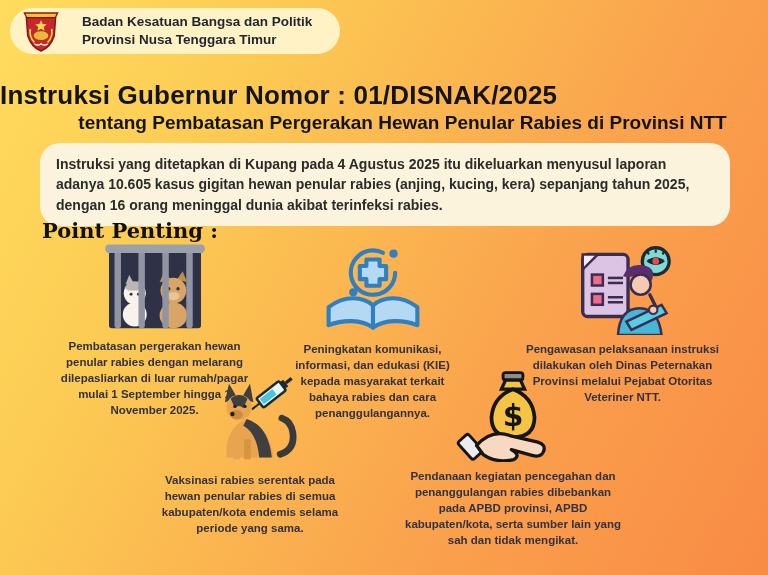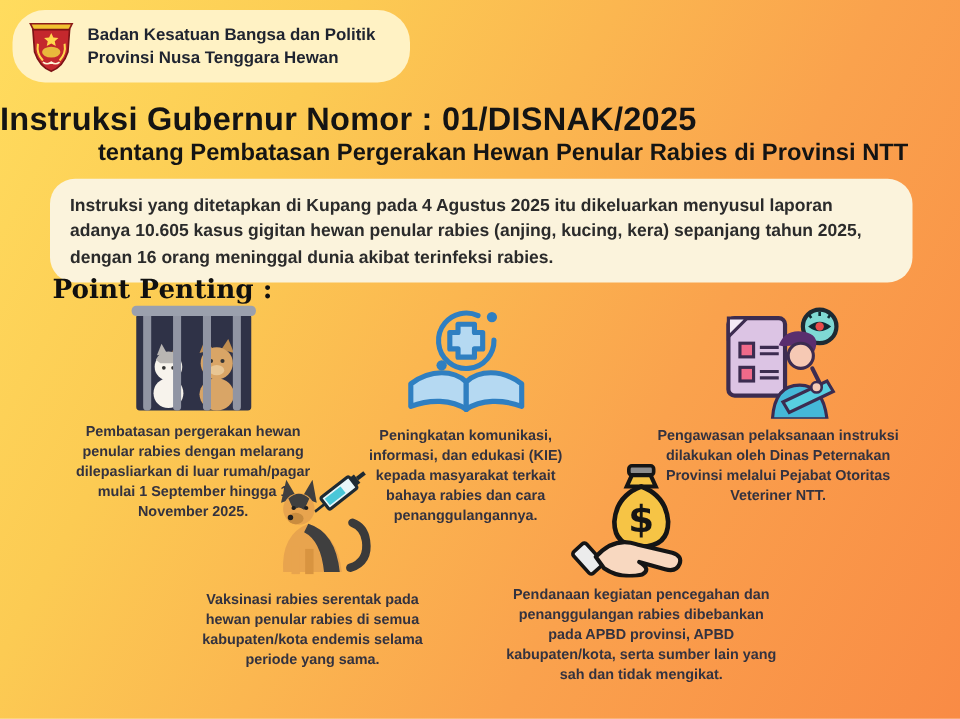--- a/index.html
+++ b/index.html
@@ -3,22 +3,22 @@
 <meta charset="utf-8">
 <style>
   * { margin:0; padding:0; box-sizing:border-box; }
   html,body { width:768px; height:575px; }
   .canvas {
     position:relative; width:768px; height:575px; overflow:hidden;
     font-family:"Liberation Sans", sans-serif;
     background:linear-gradient(118deg,#FFDC5E 0%,#FCCB53 26%,#FAA24D 66%,#F98B45 100%);
   }
   .badge {
-    position:absolute; left:10px; top:8px; height:58px;
-    display:flex; align-items:center; gap:8px;
+    position:absolute; left:10px; top:8px; height:46px;
+    display:flex; align-items:center; gap:20px;
     background:#FFF2C4; border-radius:26px; padding:4px 28px 4px 10px;
   }
   .badge svg { width:42px; height:44px; flex:0 0 auto; }
   .org { color:#1F2430; font-size:13.5px; font-weight:700; line-height:1.3; }
   .title {
     position:absolute; left:0; right:0; top:80px; text-align:left;
     font-size:26px; font-weight:800; color:#141414; letter-spacing:.2px;
   }
   .subtitle {
     position:absolute; left:0; right:0; top:112px; text-align:center;
@@ -51,21 +51,21 @@
       <path d="M5 6 h50 l-5 10 h-40 z" fill="#F2C230" stroke="#8C1A1A" stroke-width="2"></path>
       <path d="M8 13 L52 13 L50 40 Q44 58 30 63 Q16 58 10 40 Z" fill="#C4282D" stroke="#7D1316" stroke-width="2"></path>
       <path d="M30 17 l2.6 5.4 6 .6 -4.4 4 1.2 5.8 -5.4 -3 -5.4 3 1.2 -5.8 -4.4 -4 6 -.6 z" fill="#FFD84D"></path>
       <ellipse cx="30" cy="40" rx="11" ry="6.5" fill="#E9B93C"></ellipse>
       <path d="M14 30 q-2 12 6 20" stroke="#FFD84D" stroke-width="2.5" fill="none"></path>
       <path d="M46 30 q2 12 -6 20" stroke="#FFD84D" stroke-width="2.5" fill="none"></path>
       <path d="M20 52 q5 4 10 0 q5 4 10 0" stroke="#FFF4D6" stroke-width="2" fill="none"></path>
     </svg>
     <div class="org">
       <div>Badan Kesatuan Bangsa dan Politik</div>
-      <div>Provinsi Nusa Tenggara Hewan</div>
+      <div>Provinsi Nusa Tenggara Timur</div>
     </div>
   </div>
 
   <div class="title">Instruksi Gubernur Nomor : 01/DISNAK/2025</div>
   <div class="subtitle">tentang Pembatasan Pergerakan Hewan Penular Rabies di Provinsi NTT</div>
 
   <div class="summary">Instruksi yang ditetapkan di Kupang pada 4 Agustus 2025 itu dikeluarkan menyusul laporan adanya 10.605 kasus gigitan hewan penular rabies (anjing, kucing, kera) sepanjang tahun 2025, dengan 16 orang meninggal dunia akibat terinfeksi rabies.</div>
 
   <div class="section-heading">Point Penting :</div>
 

